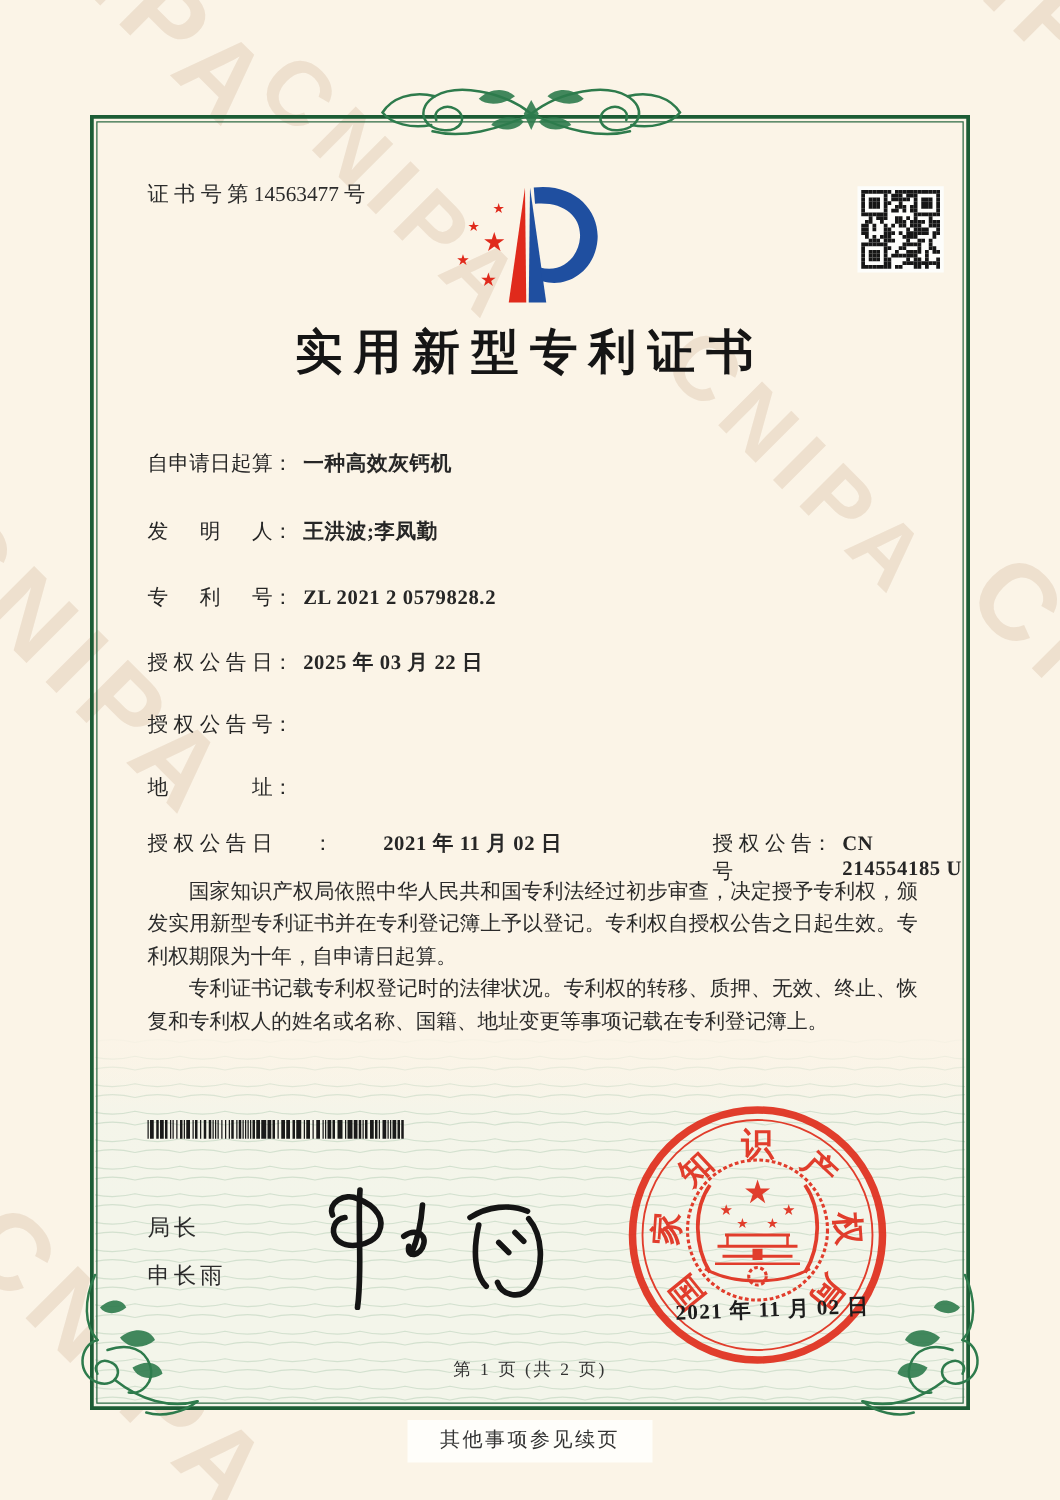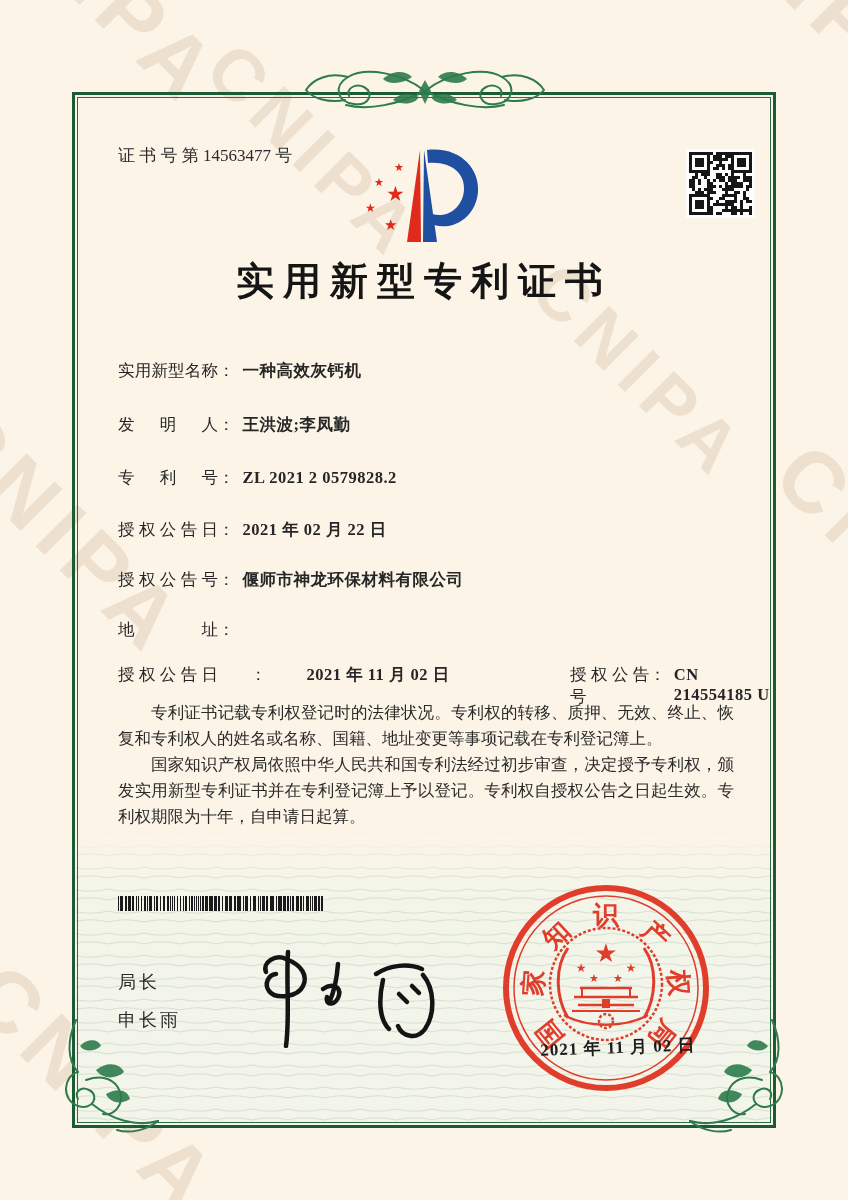--- a/index.html
+++ b/index.html
@@ -611,62 +611,61 @@
       <i></i>
       <i class="on"></i>
       <i></i>
       <i></i>
       <i class="on"></i>
     </div>
 
   <div class="title">实用新型专利证书</div>
 
   <div class="row" style="top:360px;">
-    <span class="lbl">实用新型名称</span>
+    <span class="lbl">自申请日起算</span>
       <span class="colon">：</span>
     <span class="val">一种高效灰钙机</span>
   </div>
   <div class="row" style="top:414px;justify-content:flex-end;">
     <span class="lbl">发明人</span>
       <span class="colon">：</span>
     <span class="val">王洪波;李凤勤</span>
   </div>
   <div class="row" style="top:467px;">
     <span class="lbl">专利号</span>
       <span class="colon">：</span>
     <span class="val">ZL 2021 2 0579828.2</span>
   </div>
   <div class="row" style="top:519px;">
     <span class="lbl">授权公告日</span>
       <span class="colon">：</span>
-    <span class="val">2021 年 02 月 22 日</span>
+    <span class="val">2025 年 03 月 22 日</span>
   </div>
   <div class="row" style="top:569px;">
     <span class="lbl">授权公告号</span>
       <span class="colon">：</span>
-    <span class="val">偃师市神龙环保材料有限公司</span>
   </div>
   <div class="row" style="top:619px;">
     <span class="lbl">地址</span>
       <span class="colon">：</span>
   </div>
   <div class="row" style="top:664px;width:616px;gap:32px;">
     <span class="lbl">授权公告日</span>
       <span class="colon">：</span>
     <span class="val">2021 年 11 月 02 日</span>
     <span class="grant-right">
       <span class="lbl">授权公告号</span>
         <span class="colon">：</span>
       <span class="val">CN 214554185 U</span>
     </span>
   </div>
 
   <div class="body-text">
+    <p>国家知识产权局依照中华人民共和国专利法经过初步审查，决定授予专利权，颁发实用新型专利证书并在专利登记簿上予以登记。专利权自授权公告之日起生效。专利权期限为十年，自申请日起算。</p>
     <p>专利证书记载专利权登记时的法律状况。专利权的转移、质押、无效、终止、恢复和专利权人的姓名或名称、国籍、地址变更等事项记载在专利登记簿上。</p>
-    <p>国家知识产权局依照中华人民共和国专利法经过初步审查，决定授予专利权，颁发实用新型专利证书并在专利登记簿上予以登记。专利权自授权公告之日起生效。专利权期限为十年，自申请日起算。</p>
   </div>
 
   <div class="barcode">
       <i style="width: 1px; margin-right: 1px;"></i>
       <i style="width: 3px; margin-right: 2px;"></i>
       <i style="width: 2px; margin-right: 1px;"></i>
       <i style="width: 3px; margin-right: 1px;"></i>
       <i style="width: 2px; margin-right: 2px;"></i>
       <i style="width: 1px; margin-right: 1px;"></i>
       <i style="width: 1px; margin-right: 2px;"></i>
@@ -769,14 +768,16 @@
     <span class="seal-char" style="transform: translate(-50%, -50%) rotate(-129deg) translateY(-72px);">国</span>
     <span class="seal-char" style="transform: translate(-50%, -50%) rotate(-86deg) translateY(-72px);">家</span>
     <span class="seal-char" style="transform: translate(-50%, -50%) rotate(-43deg) translateY(-72px);">知</span>
     <span class="seal-char" style="transform: translate(-50%, -50%) rotate(0deg) translateY(-72px);">识</span>
     <span class="seal-char" style="transform: translate(-50%, -50%) rotate(43deg) translateY(-72px);">产</span>
     <span class="seal-char" style="transform: translate(-50%, -50%) rotate(86deg) translateY(-72px);">权</span>
     <span class="seal-char" style="transform: translate(-50%, -50%) rotate(129deg) translateY(-72px);">局</span>
   </div>
   <div class="seal-date">2021 年 11 月 02 日</div>
 
+  <div class="page-no">第 1 页 (共 2 页)</div>
+  <div class="note-box">其他事项参见续页</div>
 
 </div>
 
 </body></html>

